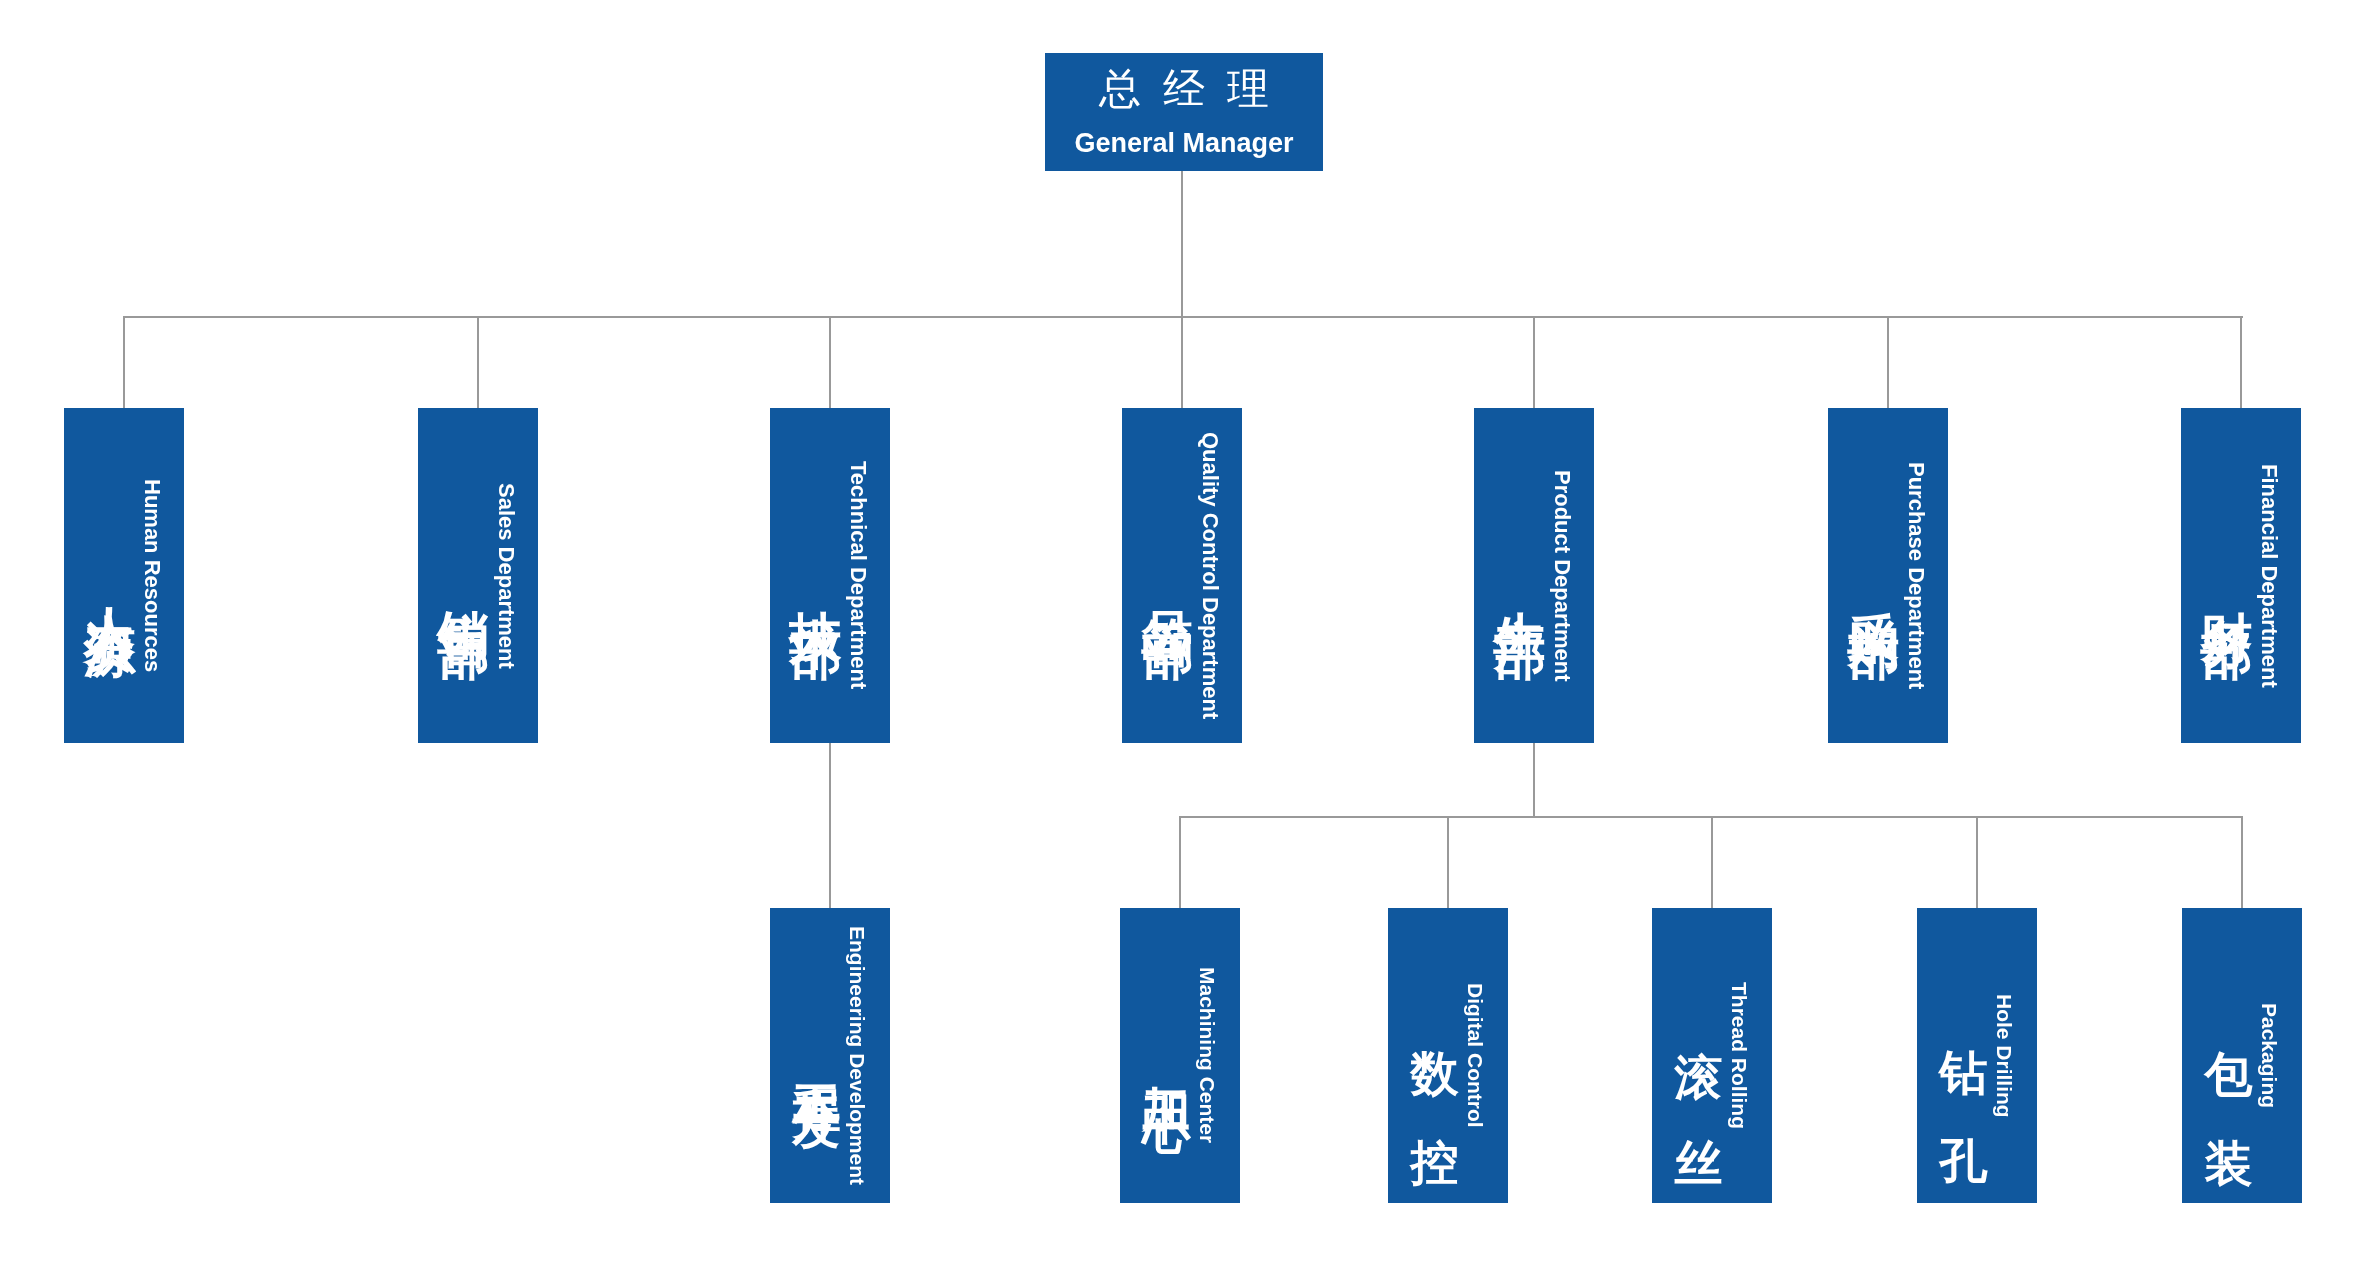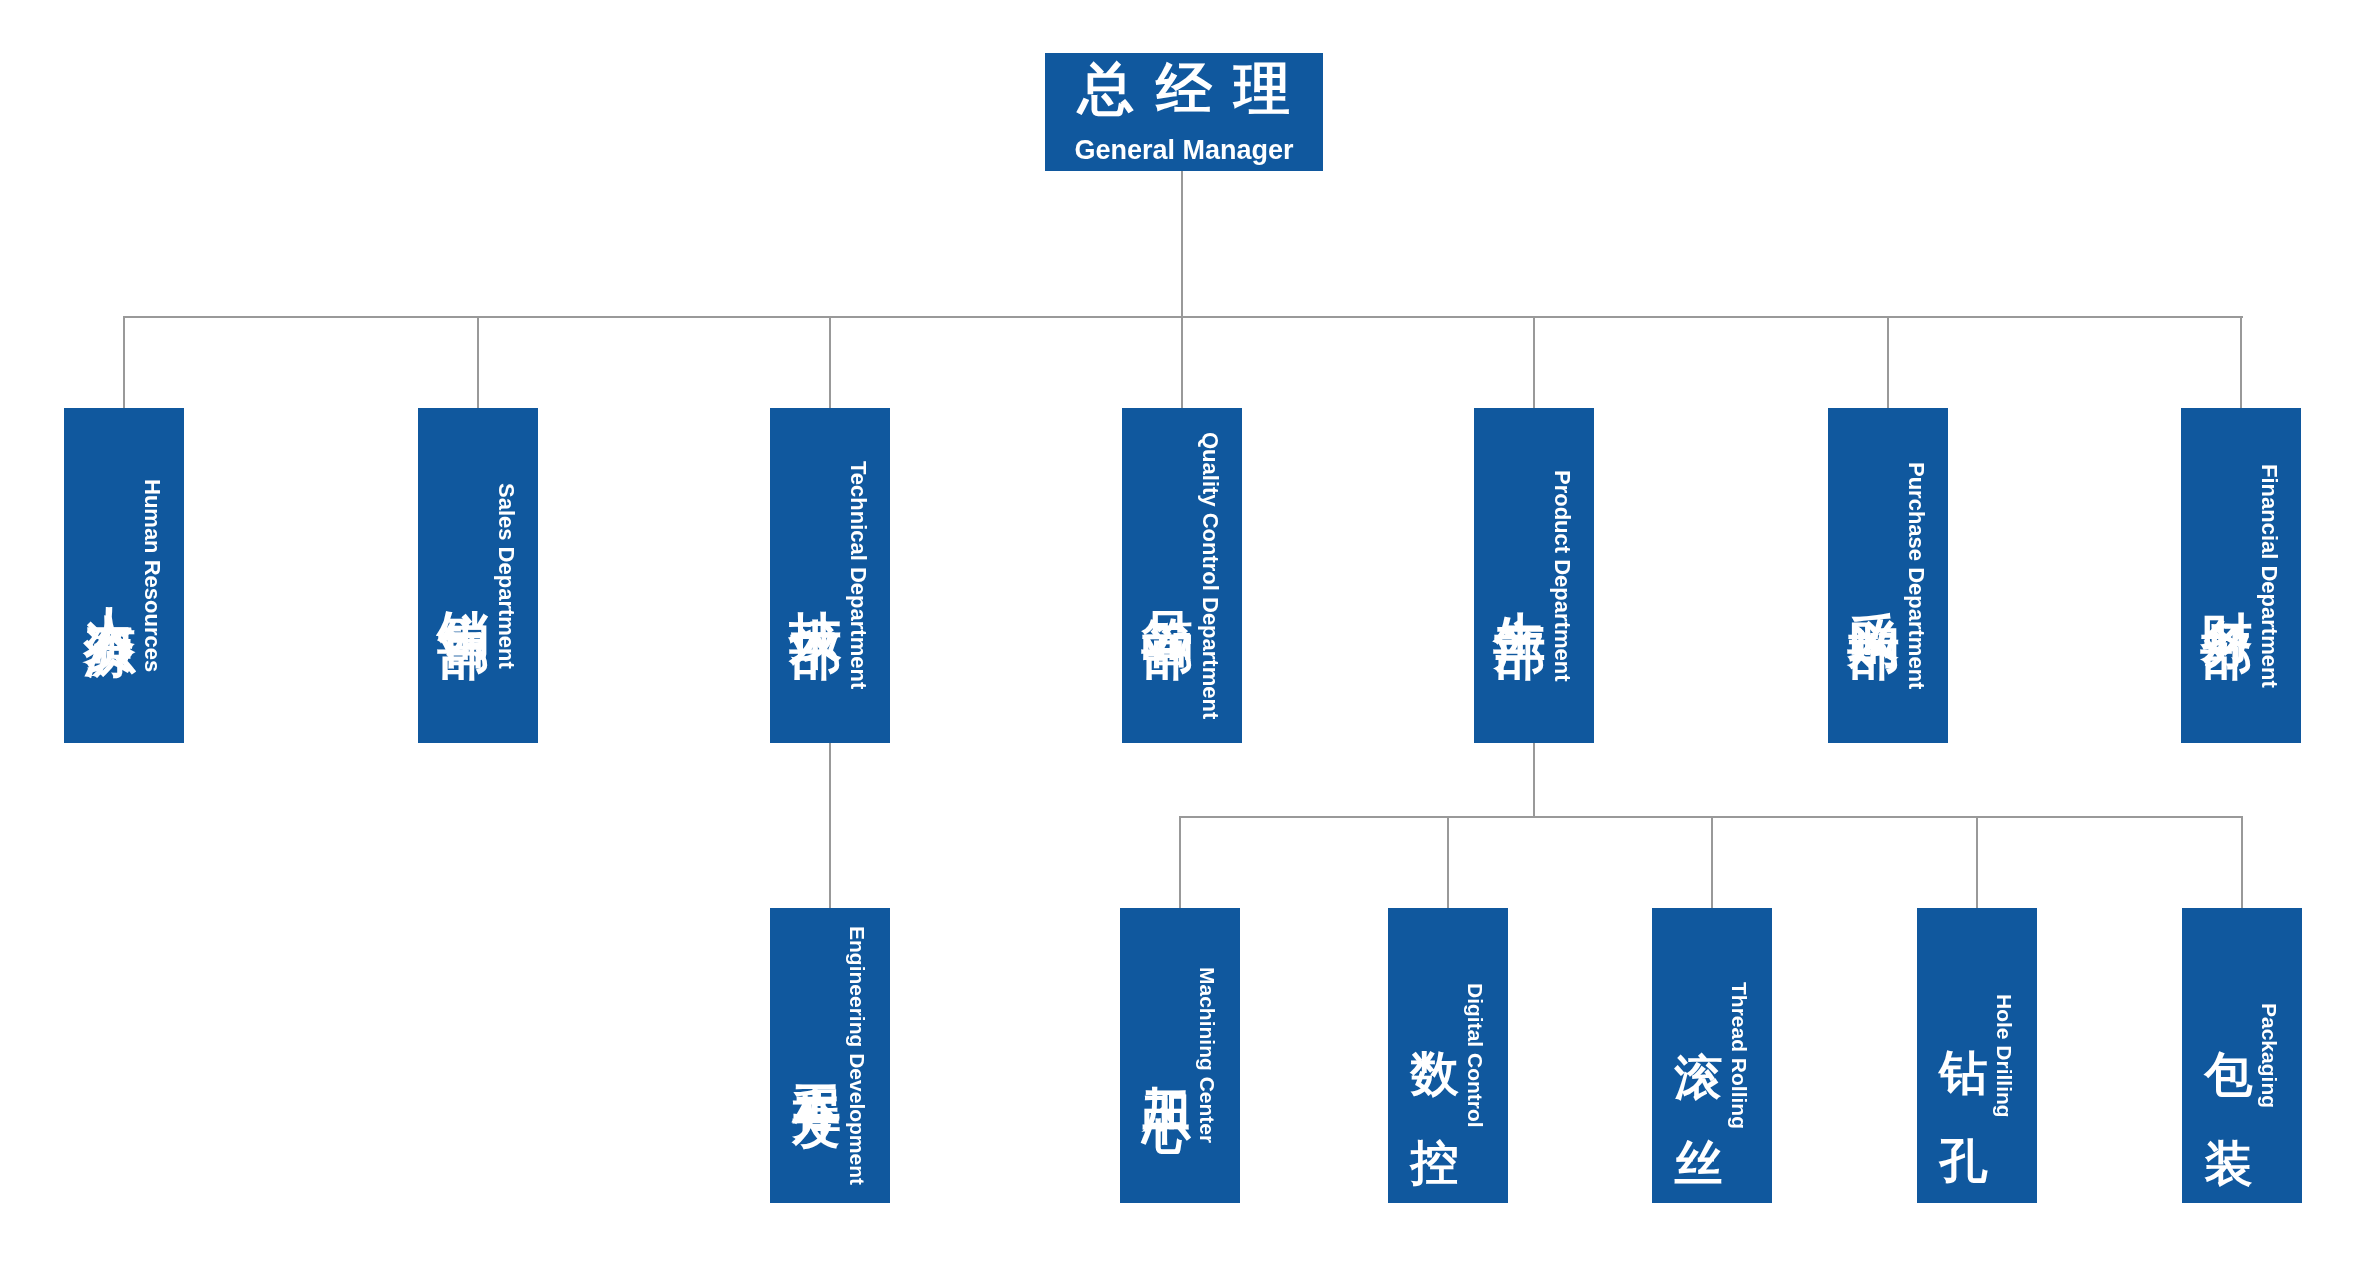--- a/index.html
+++ b/index.html
@@ -34,21 +34,21 @@
     font-size:22px;font-weight:bold;line-height:1.05;white-space:nowrap;
   }
   .l3 .en{font-size:21px;}
 
   
   .node-root{
     position:absolute;left:1045px;top:53px;width:278px;height:118px;
     background:#10589E;color:#ffffff;
     display:flex;flex-direction:column;align-items:center;justify-content:center;
   }
-  .root-zh{font-size:56px;font-weight:bold;line-height:1;letter-spacing:22px;padding-left:22px;}
+  .root-zh{font-size:42px;font-weight:normal;line-height:1;letter-spacing:22px;padding-left:22px;}
   .root-en{font-size:27px;font-weight:bold;line-height:1;margin-top:20px;}
 </style>
 </head>
 <body>
 
 <div class="chart">
 
   <div class="vline" style="left:1181px;top:170px;height:147px;"></div>
   <div class="hline" style="left:123px;top:316px;width:2120px;"></div>
   <div class="vline" style="left:123px;top:316px;height:92px;"></div>

